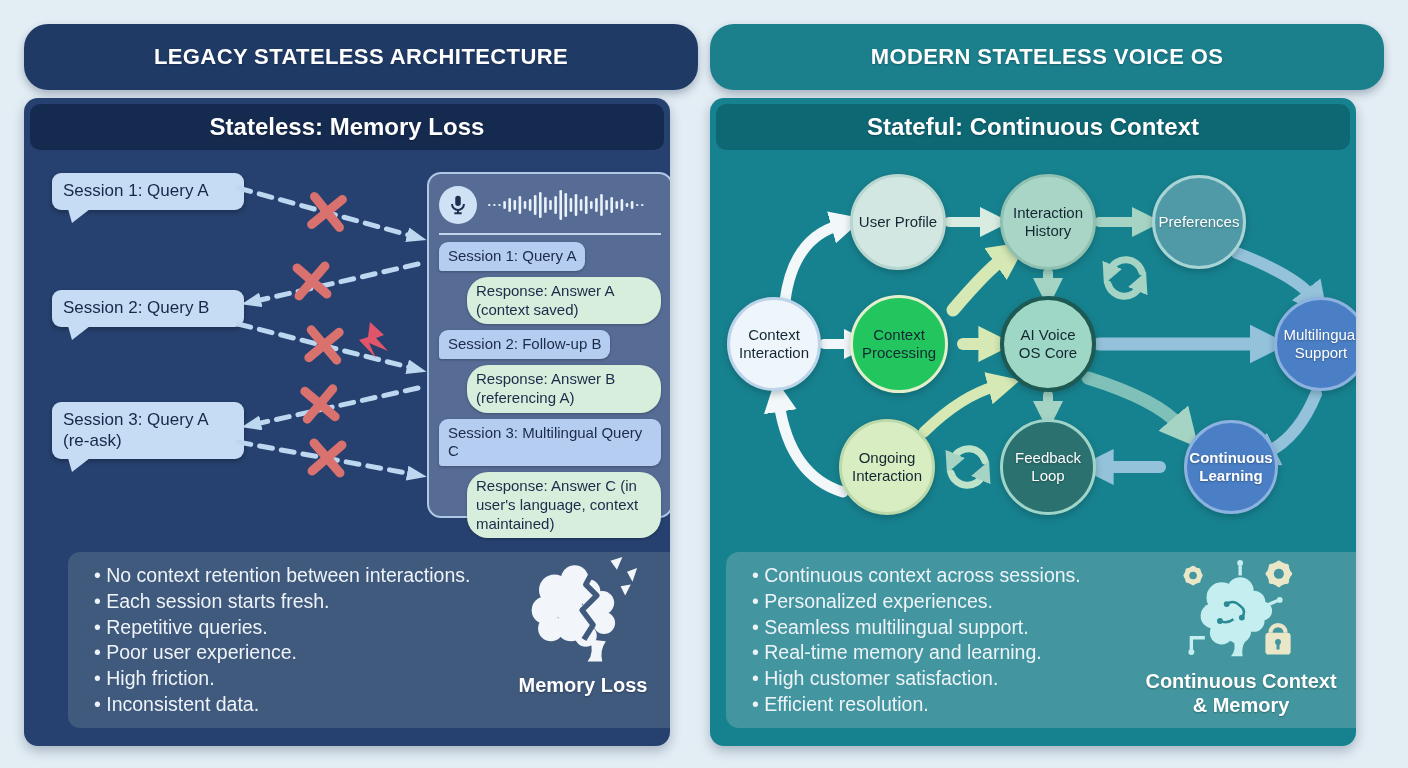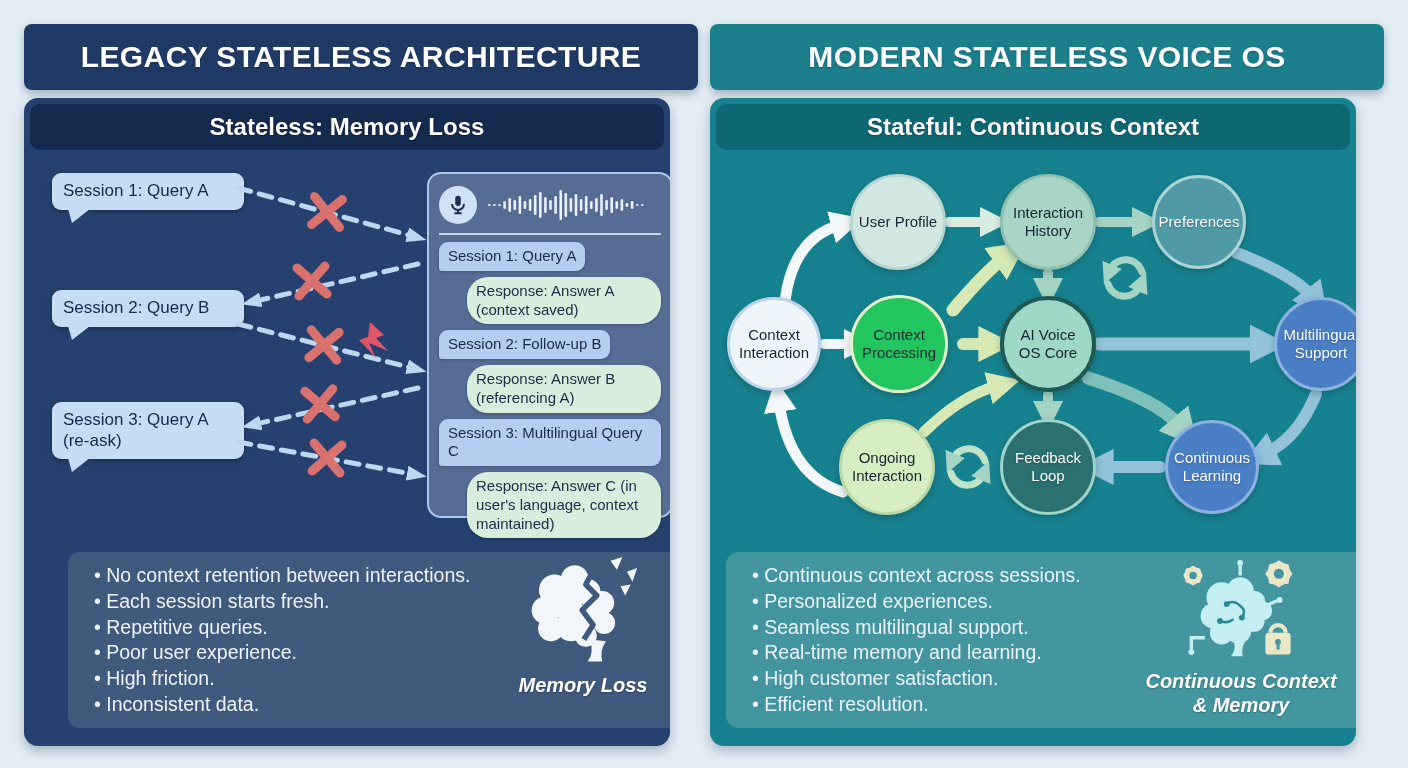--- a/index.html
+++ b/index.html
@@ -1,20 +1,20 @@
 <!DOCTYPE html>
 <html><head>
 <meta charset="utf-8">
 <style>
   html,body{margin:0;padding:0;}
   .page{position:relative;width:1408px;height:768px;background:#e3edf4;font-family:"Liberation Sans",sans-serif;overflow:hidden;}
 
   
-  .hdr{position:absolute;top:24px;height:66px;border-radius:8px;display:flex;align-items:center;justify-content:center;
-       color:#fff;font-size:30px;font-weight:800;letter-spacing:.4px;box-shadow:0 4px 9px rgba(15,35,70,.30);text-shadow:0 1px 2px rgba(0,0,0,.25);}
+  .hdr{position:absolute;top:24px;height:66px;border-radius:24px;display:flex;align-items:center;justify-content:center;
+       color:#fff;font-size:22px;font-weight:800;letter-spacing:.4px;box-shadow:0 4px 9px rgba(15,35,70,.30);text-shadow:0 1px 2px rgba(0,0,0,.25);}
   .hdr-left{left:24px;width:674px;background:#203a66;}
   .hdr-right{left:710px;width:674px;background:#1b7f8c;}
 
   
   .panel{position:absolute;top:98px;width:646px;height:648px;border-radius:14px;box-shadow:0 5px 12px rgba(15,35,70,.28);overflow:hidden;}
   .panel-left{left:24px;background:#26416f;}
   .panel-right{left:710px;background:#17828f;}
   .subhdr{position:absolute;left:6px;right:6px;top:6px;height:46px;border-radius:10px;display:flex;align-items:center;justify-content:center;
           color:#fff;font-size:24px;font-weight:700;text-shadow:0 1px 2px rgba(0,0,0,.3);}
   .subhdr-left{background:#152a4f;}
@@ -41,38 +41,38 @@
        width:fit-content;max-width:205px;box-shadow:0 1px 3px rgba(0,0,0,.25);}
   .msg.query{background:#b5cdf0;border-bottom-left-radius:3px;}
   .msg.resp{background:#d6eedb;margin-left:28px;max-width:188px;border-bottom-right-radius:3px;border-radius:21px;}
 
   
   .infobox{position:absolute;left:16px;top:454px;width:642px;height:176px;border-radius:12px;}
   .infobox-left{background:#405a7e;margin-left:28px;}
   .infobox-right{background:#43969f;border-radius:13px;}
   .bullets{position:absolute;left:26px;top:11px;margin:0;padding:0;list-style:none;color:#eef3f8;font-size:19.5px;line-height:25.8px;}
   .bullets li::before{content:"• ";}
-  .icon-block{position:absolute;right:22px;top:5px;width:210px;text-align:center;font-style:italic;}
+  .icon-block{position:absolute;right:22px;top:5px;width:210px;text-align:center;}
   .icon-caption{color:#fff;font-size:20px;font-weight:700;line-height:1.2;margin-top:2px;text-shadow:0 1px 2px rgba(0,0,0,.3);}
 
   
   .node{position:absolute;border-radius:50%;display:flex;align-items:center;justify-content:center;text-align:center;
         font-size:15px;line-height:1.18;box-sizing:border-box;padding:5px;color:#132832;box-shadow:0 3px 7px rgba(0,30,40,.25);}
   .n-light{color:#132832;}
   .n-dark{color:#fff;text-shadow:0 1px 2px rgba(0,0,0,.3);}
   .node-initial{left:17px;top:199px;width:94px;height:94px;background:#eff6fb;border:3px solid #bcd4ea;}
   .node-userprofile{left:140px;top:76px;width:96px;height:96px;background:#d3e7e2;border:3px solid #b7d6cf;}
   .node-history{left:290px;top:76px;width:96px;height:96px;background:#a9d5c6;border:3px solid #8fc0b0;}
   .node-preferences{left:442px;top:77px;width:94px;height:94px;background:#4f9aa6;border:3px solid #a8d4d6;}
   .node-context{left:140px;top:197px;width:98px;height:98px;background:#22c55e;border:3px solid #e3f0cb;}
   .node-core{left:290px;top:198px;width:96px;height:96px;background:#9ed7c6;border:4px solid #1d5a54;}
   .node-multilingual{left:564px;top:199px;width:94px;height:94px;background:#4a7fc6;border:3px solid #8cb2e0;}
   .node-ongoing{left:129px;top:321px;width:96px;height:96px;background:#d8edc2;border:3px solid #bcd9aa;}
   .node-feedback{left:290px;top:321px;width:96px;height:96px;background:#2a7170;border:3px solid #9fd4c8;}
-  .node-learning{left:455px;top:322px;width:94px;height:94px;background:#4a7fc6;border:3px solid #8cb2e0;}
+  .node-learning{left:474px;top:322px;width:94px;height:94px;background:#4a7fc6;border:3px solid #8cb2e0;font-weight:bold;}
 </style>
 </head>
 <body>
 
 <div class="page">
 
   <div class="hdr hdr-left">LEGACY STATELESS ARCHITECTURE</div>
   <div class="hdr hdr-right">MODERN STATELESS VOICE OS</div>
 
   <div class="panel panel-left">

